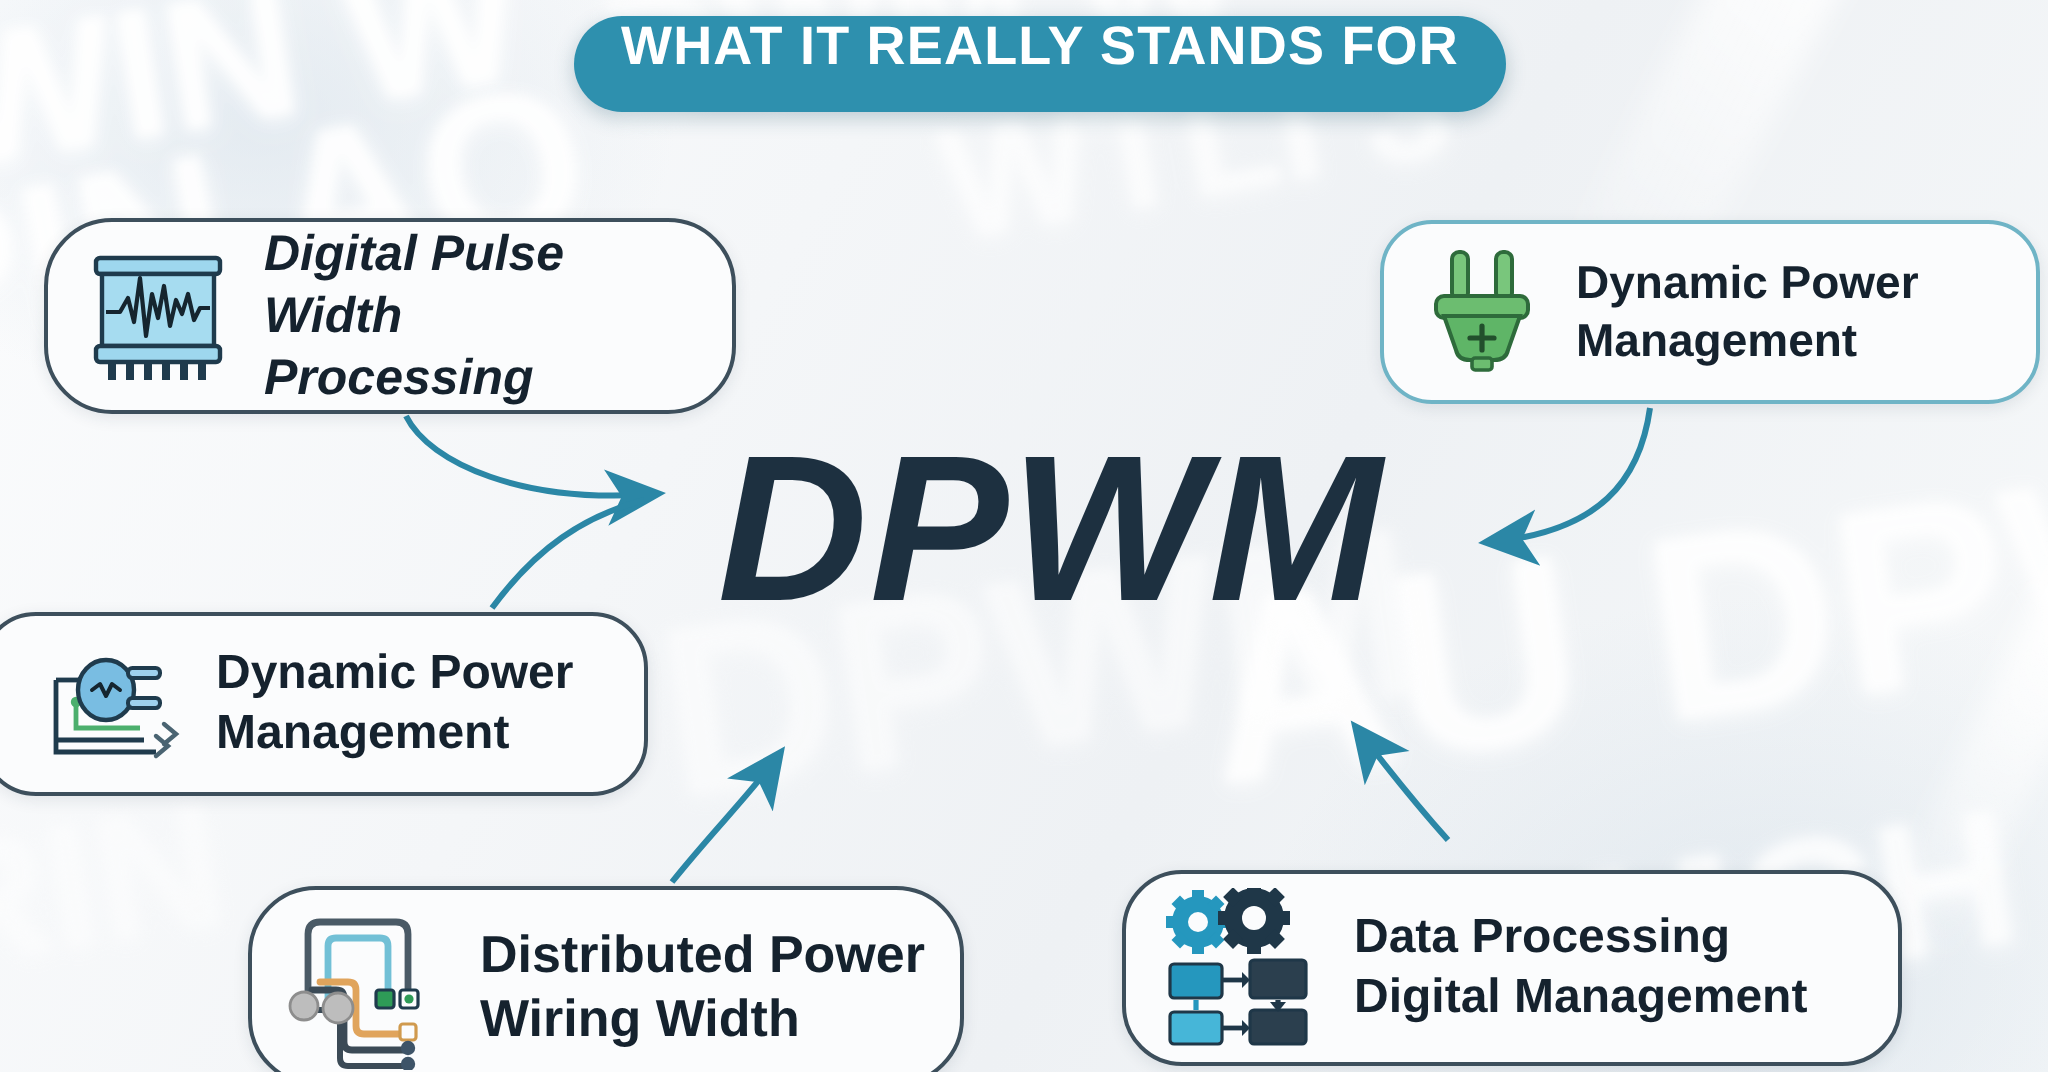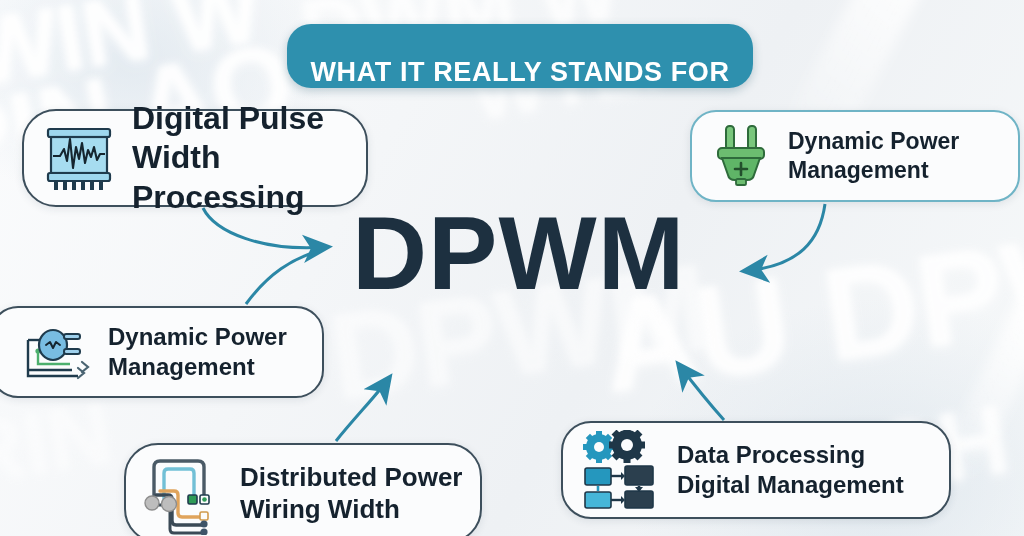--- a/index.html
+++ b/index.html
@@ -55,51 +55,52 @@
   .streak-2 { left: 860px; top: 300px; width: 340px; height: 40px; transform: rotate(-64deg); }
   .bg-tint-tl { position:absolute; left:-80px; top:-90px; width:420px; height:300px;
     background: radial-gradient(ellipse at center, rgba(210,222,232,.55), rgba(210,222,232,0) 70%); }
   .bg-tint-br { position:absolute; right:-120px; bottom:-140px; width:520px; height:380px;
     background: radial-gradient(ellipse at center, rgba(205,218,229,.5), rgba(205,218,229,0) 70%); }
 
   
   #title-pill {
     position: absolute;
     left: 287px;
-    top: 24px;
+    top: 8px;
     width: 466px;
-    height: 64px;
+    height: 48px;
     border-radius: 24px;
     background: #2e90ae;
     box-shadow: 0 3px 10px rgba(40,90,110,.28);
     display: flex;
-    align-items: flex-end;
+    align-items: flex-start;
     justify-content: center;
   }
   #title-pill .t {
     color: #ffffff;
     font-size: 27px;
     font-weight: 700;
     letter-spacing: .6px;
     font-family: "Liberation Sans", sans-serif;
   }
 
   
   #center-word {
     position: absolute;
     left: 352px;
-    top: 201px;
+    top: 213px;
     width: 340px;
-    text-align: left;
+    text-align: right;
     font-size: 104px;
     line-height: 104px;
     font-weight: 700;
     letter-spacing: 1px;
     color: #1d3040;
     font-family: "Liberation Sans", sans-serif;
+    font-style: italic;
   }
 
   
   #arrows {
     position: absolute;
     inset: 0;
     pointer-events: none;
   }
 
   
@@ -124,23 +125,23 @@
     color: #15222e;
     font-weight: 700;
     font-family: "Liberation Sans", sans-serif;
     line-height: 1.24;
   }
 
   #card-dpwm-osc   { left: 22px;  top: 109px; width: 346px; height: 98px;  padding: 0 14px 0 16px; }
   #card-dpm-right  { left: 690px; top: 110px; width: 330px; height: 92px;  padding: 0 14px 0 18px; border-radius: 26px; }
   #card-dpm-left   { left: -10px; top: 306px; width: 334px; height: 92px;  padding: 0 14px 0 28px; border-radius: 28px; }
   #card-wiring     { left: 124px; top: 443px; width: 358px; height: 100px; padding: 0 14px 0 16px; }
-  #card-dataproc   { left: 561px; top: 421px; width: 390px; height: 98px;  padding: 0 14px 0 16px; border-radius: 30px; }
-
-  #card-dpwm-osc .label  { font-size: 32px; margin-left: 14px; }
+  #card-dataproc   { left: 561px; top: 435px; width: 390px; height: 98px;  padding: 0 14px 0 16px; border-radius: 30px; }
+
+  #card-dpwm-osc .label  { font-size: 25px; margin-left: 14px; font-style: italic; }
   #card-dpm-right .label { font-size: 23px; margin-left: 16px; }
   #card-dpm-left .label  { font-size: 24px; margin-left: 14px; }
   #card-wiring .label    { font-size: 26px; margin-left: 16px; }
   #card-dataproc .label  { font-size: 24px; margin-left: 14px; }
 </style>
 </head>
 <body>
 
 <div id="stage">
 

